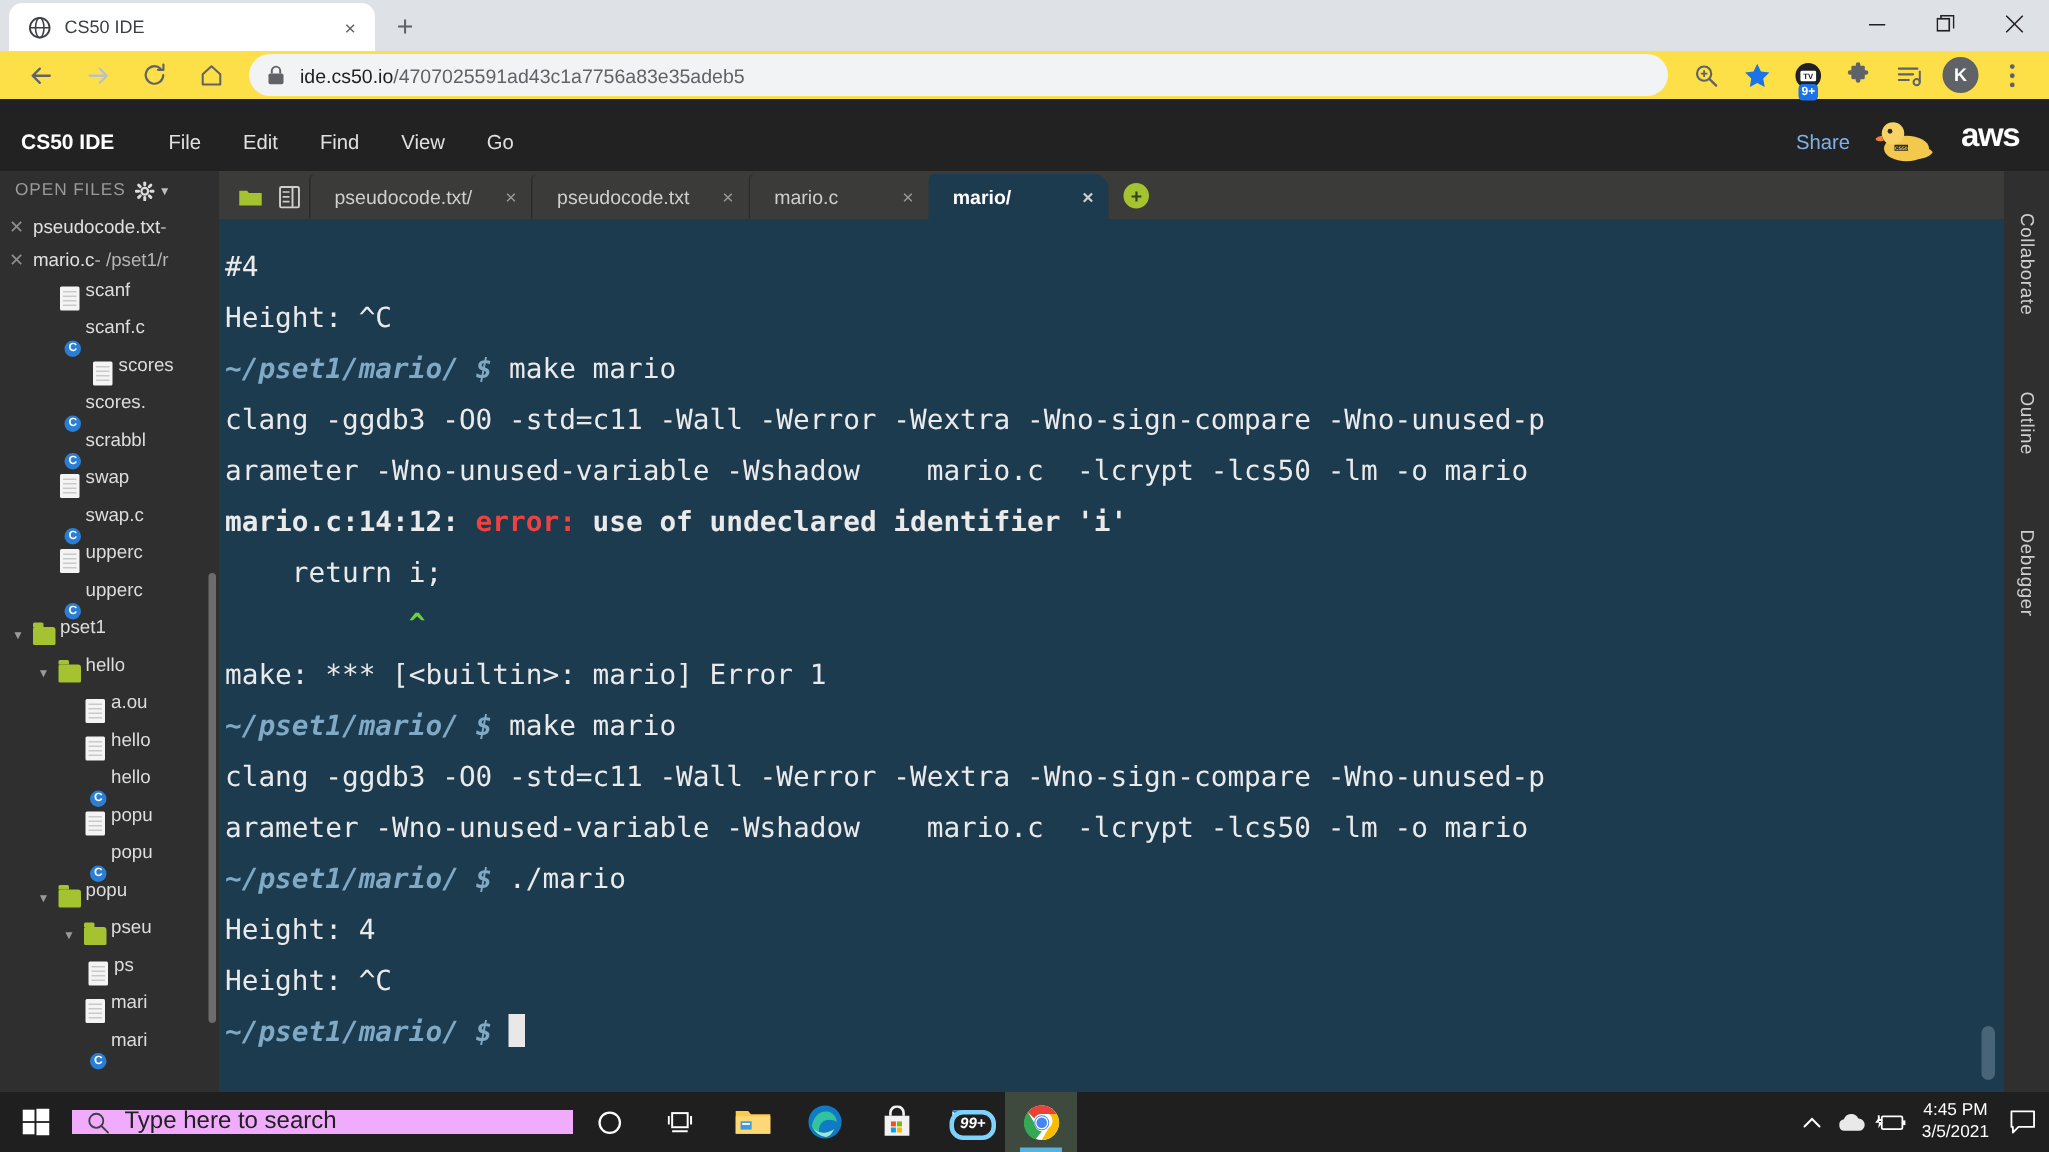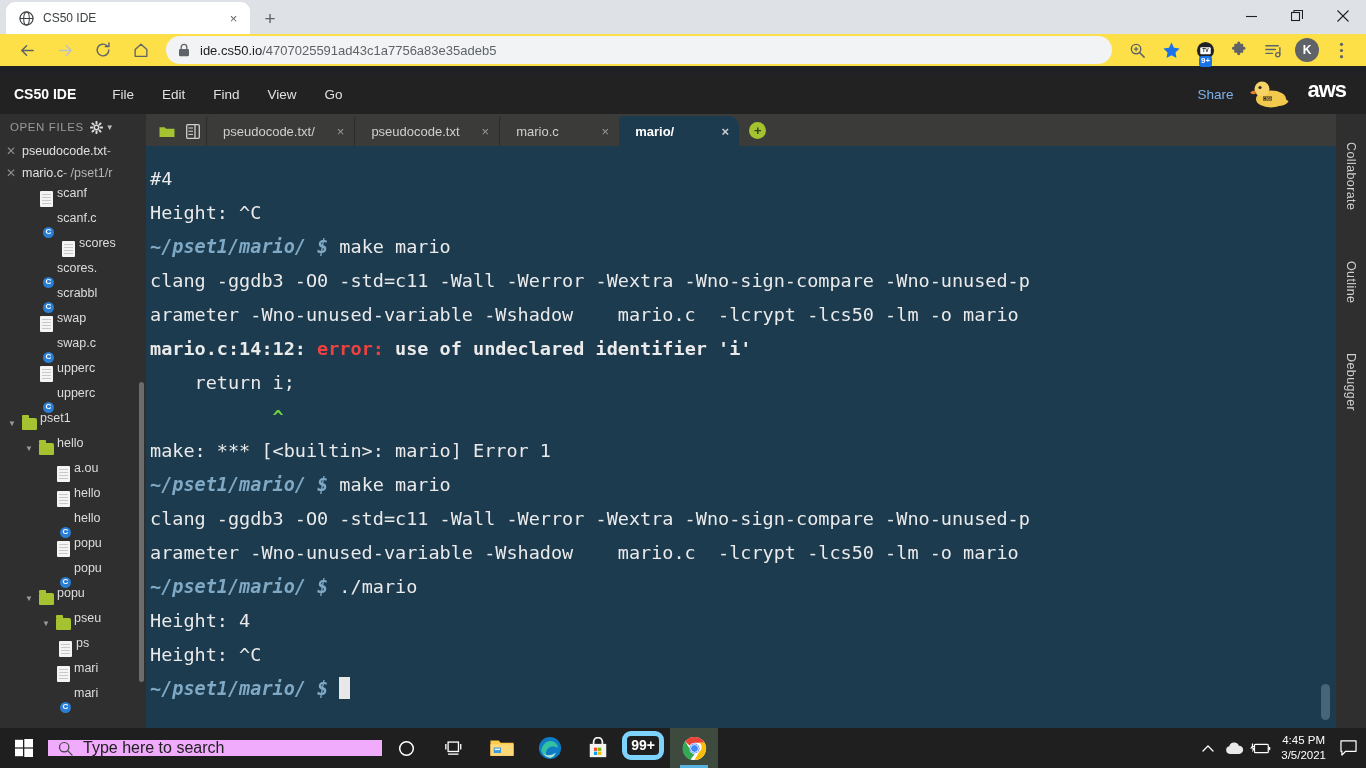--- a/index.html
+++ b/index.html
@@ -226,22 +226,22 @@
     color: #202020; font-size: 16px;
   }
   .tb-task { width: 48px; height: 40px; display: flex; align-items: center; justify-content: center; position: relative; }
   .tb-task.active { background: #3d4a3d; }
   .tb-task.active::after {
     content:""; position:absolute; bottom:0; left:10px; right:10px; height:3px; background:#57b2e0;
   }
   .mail-badge {
     position: absolute; right: 6px; bottom: 8px;
     background: #1f1f1f; color: #fff; border-radius: 9px;
-    font-size: 14px; font-weight: bold; padding: 1px 4px;
-    border: 5px solid #7dd3fc; line-height: 1.2;
+    font-size: 10px; font-weight: bold; padding: 1px 4px;
+    border: 3px solid #7dd3fc; line-height: 1.2; font-style: italic;
   }
   .tray { margin-left: auto; display: flex; align-items: center; padding-right: 4px; color: #fff; }
   .tray-ico { width: 26px; height: 40px; display: flex; align-items: center; justify-content: center; }
   .clock {
     display: flex; flex-direction: column; align-items: center; justify-content: center;
     font-size: 11.5px; color: #fff; line-height: 15px; padding: 0 8px; height: 40px;
   }
   .action-center { width: 28px; height: 40px; display: flex; align-items: center; justify-content: center; }
 </style>
 </head>

